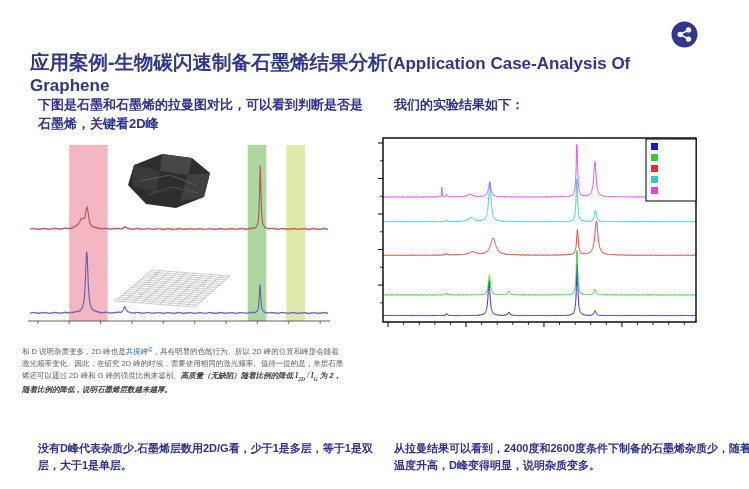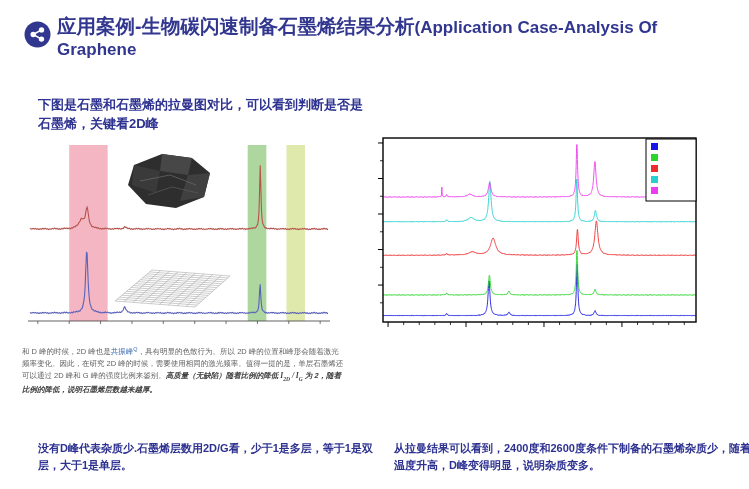--- a/index.html
+++ b/index.html
@@ -2,21 +2,21 @@
 <html style="--accent: #31368f; --bodytext: #2d3190; --captiontext: #5f5f5f; --linkblue: #3a6bb0; --pagebg: #ffffff;"><head>
 <meta charset="utf-8">
 <style>
   :root{
     --accent:#31368f; --bodytext:#2d3190; --captiontext:#5f5f5f;
     --linkblue:#3a6bb0; --pagebg:#ffffff;
   }
   html,body{margin:0;padding:0;background:#e8e8e8;}
   .page{position:relative;width:749px;height:489px;background:var(--pagebg);
     font-family:"Liberation Sans","DejaVu Sans",sans-serif;overflow:hidden;}
-  .header{position:absolute;left:24px;top:16px;display:flex;align-items:flex-start;}
+  .header{position:absolute;left:24px;top:16px;display:flex;align-items:flex-end;flex-direction:column;}
   .hicon{flex:0 0 auto;margin-top:5px;}
   .title{margin:0 0 0 6px;width:668px;font-weight:bold;color:var(--accent);
     font-size:19.5px;line-height:21px;}
   .title .en{font-size:17px;}
   .para{position:absolute;margin:16px;font-weight:bold;color:var(--bodytext);
     font-size:13px;line-height:1.45;}
   #left-intro{left:22px;top:80px;width:334px;}
   #right-intro{left:378px;top:80px;width:350px;}
   .para.big{font-size:11px;line-height:1.5;}
   #left-conclusion{left:22px;top:424px;width:350px;}
@@ -45,20 +45,21 @@
         <line x1="-4.3" y1="0" x2="4" y2="4.6" stroke="#fff" stroke-width="1.6"></line>
         <circle cx="-4.3" cy="0" r="2.7" fill="#fff"></circle>
         <circle cx="4" cy="-4.6" r="2.7" fill="#fff"></circle>
         <circle cx="4" cy="4.6" r="2.7" fill="#fff"></circle>
       </svg>
     </span>
     <h1 class="title"><span class="zh">应用案例-生物碳闪速制备石墨烯结果分析</span><span class="en">(Application Case-Analysis Of Graphene</span><br></h1>
   </div>
 
   <p class="para" id="left-intro">下图是石墨和石墨烯的拉曼图对比，可以看到判断是否是石墨烯，关键看2D峰</p>
+  <p class="para" id="right-intro">我们的实验结果如下：</p>
 
   <div id="left-chart" class="chartbox"><svg width="328" height="197" viewBox="0 0 328 197">
         <rect x="0" y="0" width="328" height="197" fill="#ffffff"></rect>
         <rect x="57.21052631578947" y="4" width="38.42631578947368" height="176" fill="#f4b6c2"></rect>
         <text x="76.42368421052632" y="20" text-anchor="middle" font-size="12" font-weight="bold" fill="#1c1c1c" font-family="&quot;Liberation Sans&quot;,&quot;DejaVu Sans&quot;,sans-serif"></text>
         <rect x="235.69684210526316" y="4" width="18.66421052631577" height="176" fill="#aed79f"></rect>
         <text x="245.02894736842103" y="20" text-anchor="middle" font-size="11" font-weight="bold" fill="#1c1c1c" font-family="&quot;Liberation Sans&quot;,&quot;DejaVu Sans&quot;,sans-serif"></text>
         <rect x="274.43684210526317" y="4" width="18.50736842105266" height="176" fill="#dfe9ac"></rect>
         <text x="283.6905263157895" y="20" text-anchor="middle" font-size="11" font-weight="bold" fill="#1c1c1c" font-family="&quot;Liberation Sans&quot;,&quot;DejaVu Sans&quot;,sans-serif"></text>
         <text x="22" y="22" font-size="8.5" font-weight="bold" fill="#3c3c3c" font-family="&quot;Liberation Sans&quot;,&quot;DejaVu Sans&quot;,sans-serif"></text>
@@ -203,18 +204,18 @@
           <text x="322" y="35" font-size="8" fill="#111" font-family="&quot;Liberation Serif&quot;,&quot;DejaVu Serif&quot;,serif"></text>
           <rect x="311" y="39" width="7" height="7" fill="#ef2b2b"></rect>
           <text x="322" y="46" font-size="8" fill="#111" font-family="&quot;Liberation Serif&quot;,&quot;DejaVu Serif&quot;,serif"></text>
           <rect x="311" y="50" width="7" height="7" fill="#27cfcf"></rect>
           <text x="322" y="57" font-size="8" fill="#111" font-family="&quot;Liberation Serif&quot;,&quot;DejaVu Serif&quot;,serif"></text>
           <rect x="311" y="61" width="7" height="7" fill="#ef3bef"></rect>
           <text x="322" y="68" font-size="8" fill="#111" font-family="&quot;Liberation Serif&quot;,&quot;DejaVu Serif&quot;,serif"></text>
         </g>
       </svg></div>
 
-  <p id="caption"><span>和 D 峰的时候，2D 峰也是</span><a class="lnk"><span>共振峰</span><sup>Q</sup></a><span>，具有明显的色散行为。所以 2D 峰的位置和峰形会随着激光频率变化。因此，在研究 2D 峰的时候，需要使用相同的激光频率。值得一提的是，单层石墨烯还可以通过 2D 峰和 G 峰的强度比例来鉴别。</span><b class="bi"><span>高质量（无缺陷）随着比例的降低 </span><span class="ratio"><span>I</span><sub>2D</sub><span> / </span><span>I</span><sub>G</sub></span><span> 为 2，随着比例的降低，说明石墨烯层数越来越厚。</span></b></p>
+  <p id="caption"><span>和 D 说明杂质变多，2D 峰也是</span><a class="lnk"><span>共振峰</span><sup>Q</sup></a><span>，具有明显的色散行为。所以 2D 峰的位置和峰形会随着激光频率变化。因此，在研究 2D 峰的时候，需要使用相同的激光频率。值得一提的是，单层石墨烯还可以通过 2D 峰和 G 峰的强度比例来鉴别。</span><b class="bi"><span>高质量（无缺陷）随着比例的降低 </span><span class="ratio"><span>I</span><sub>2D</sub><span> / </span><span>I</span><sub>G</sub></span><span> 为 2，随着比例的降低，说明石墨烯层数越来越厚。</span></b></p>
 
   <p class="para big" id="left-conclusion">没有D峰代表杂质少.石墨烯层数用2D/G看，少于1是多层，等于1是双层，大于1是单层。</p>
   <p class="para big" id="right-conclusion">从拉曼结果可以看到，2400度和2600度条件下制备的石墨烯杂质少，随着温度升高，D峰变得明显，说明杂质变多。</p>
 
 </div>
 
 </body></html>

